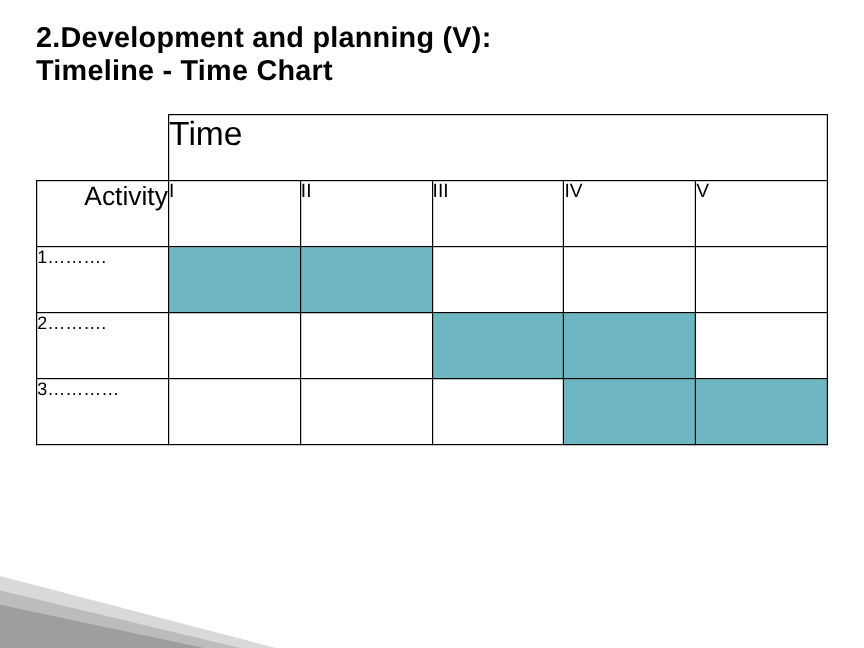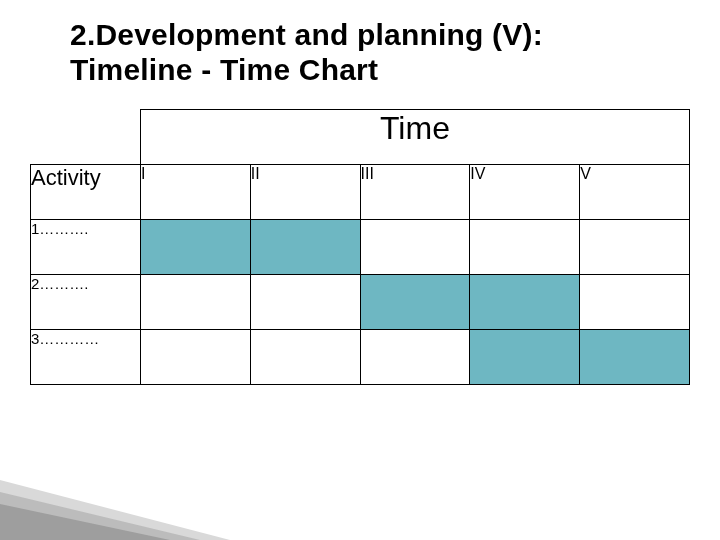--- a/index.html
+++ b/index.html
@@ -12,55 +12,54 @@
     color: #000;
   }
   .slide {
     position: relative;
     width: 720px;
     height: 540px;
     box-sizing: border-box;
     padding: 18px 30px 30px 30px;
   }
   .title {
-    font-size: 30px;
+    font-size: 24px;
     font-weight: bold;
     line-height: 1.15;
     letter-spacing: 0.2px;
-    margin-left: 40px;
   }
   .chart-wrap {
     margin-top: 22px;
     width: 660px;
   }
   table.gantt {
     border-collapse: collapse;
     width: 100%;
   }
   table.gantt td, table.gantt th {
     border: 1px solid #000;
     padding: 0;
     height: 54px;
     vertical-align: top;
     font-weight: normal;
   }
   .time-cell {
     border-left: 1px solid #000;
-    text-align: center;
-    font-size: 32px;
+    text-align: left;
+    font-size: 28px;
     height: 54px;
     vertical-align: middle;
   }
   .no-border {
     border: none !important;
   }
   .activity-head {
     font-size: 22px;
     padding: 6px 4px 0 6px;
-    text-align: left;
+    text-align: right;
     margin-top: 44px;
   }
   .col-head {
     font-size: 16px;
     padding: 6px 0 0 6px;
     text-align: left;
   }
   .row-label {
     font-size: 15px;
     padding: 6px 0 0 6px;

